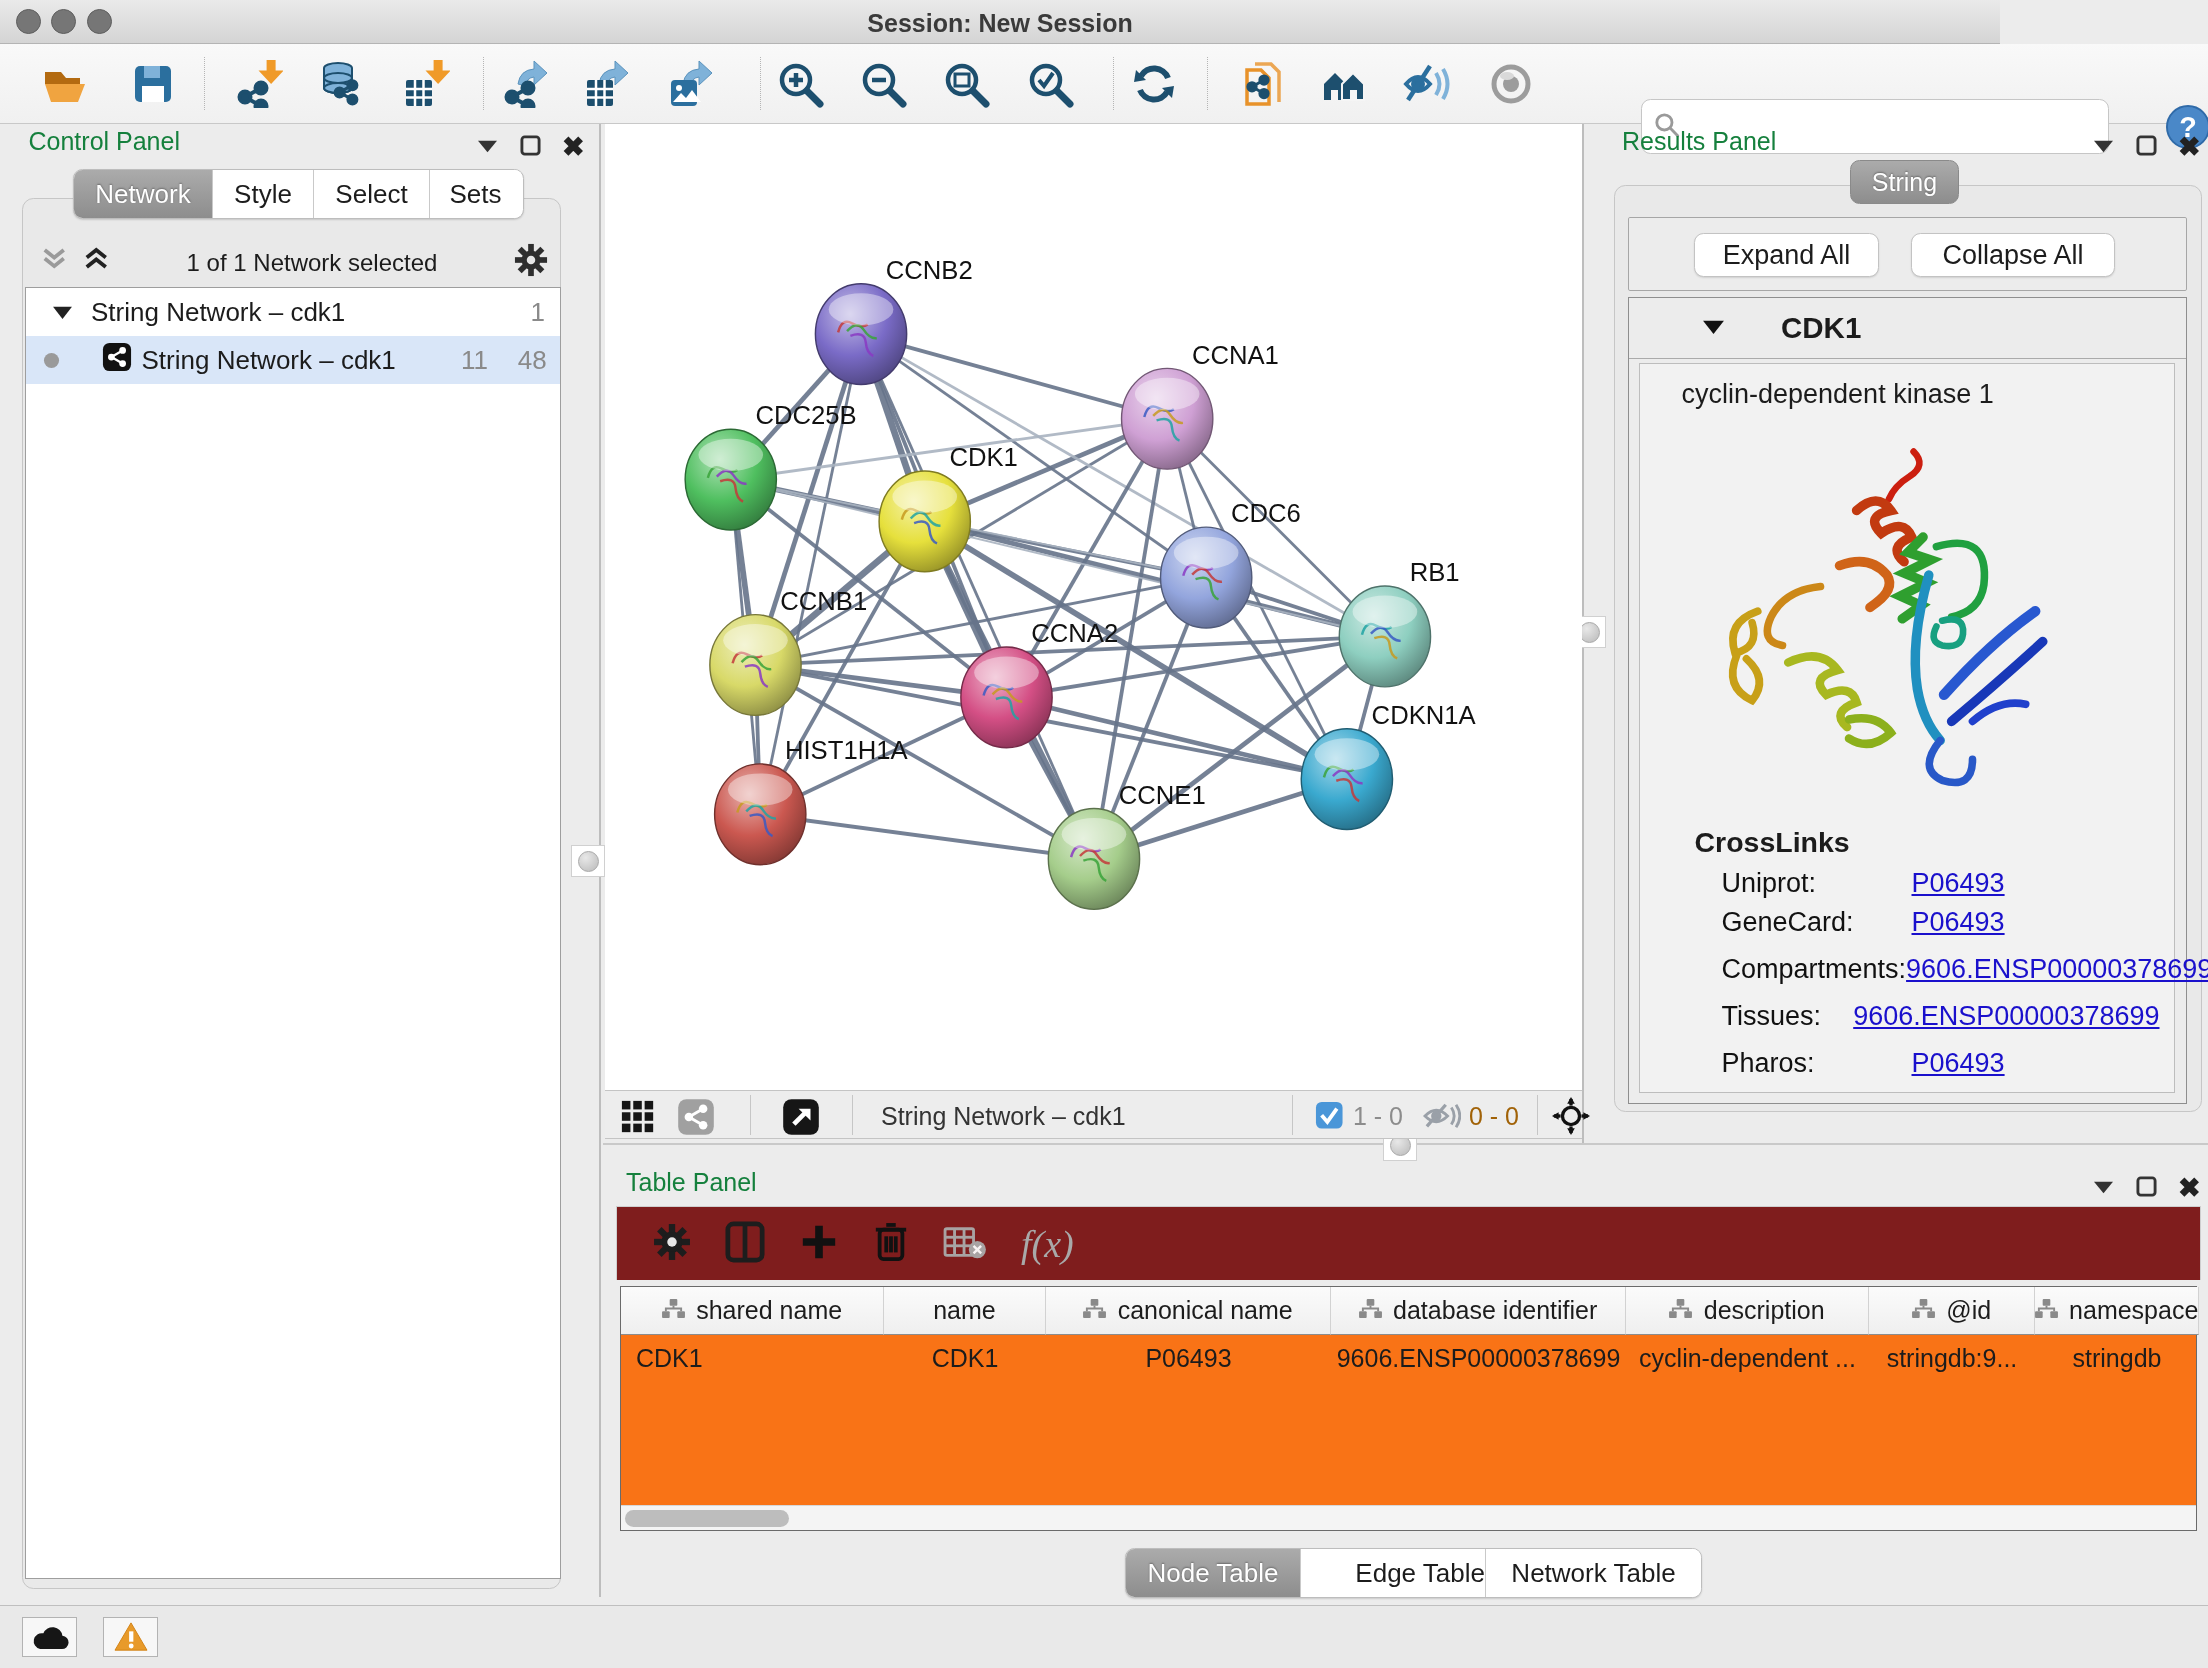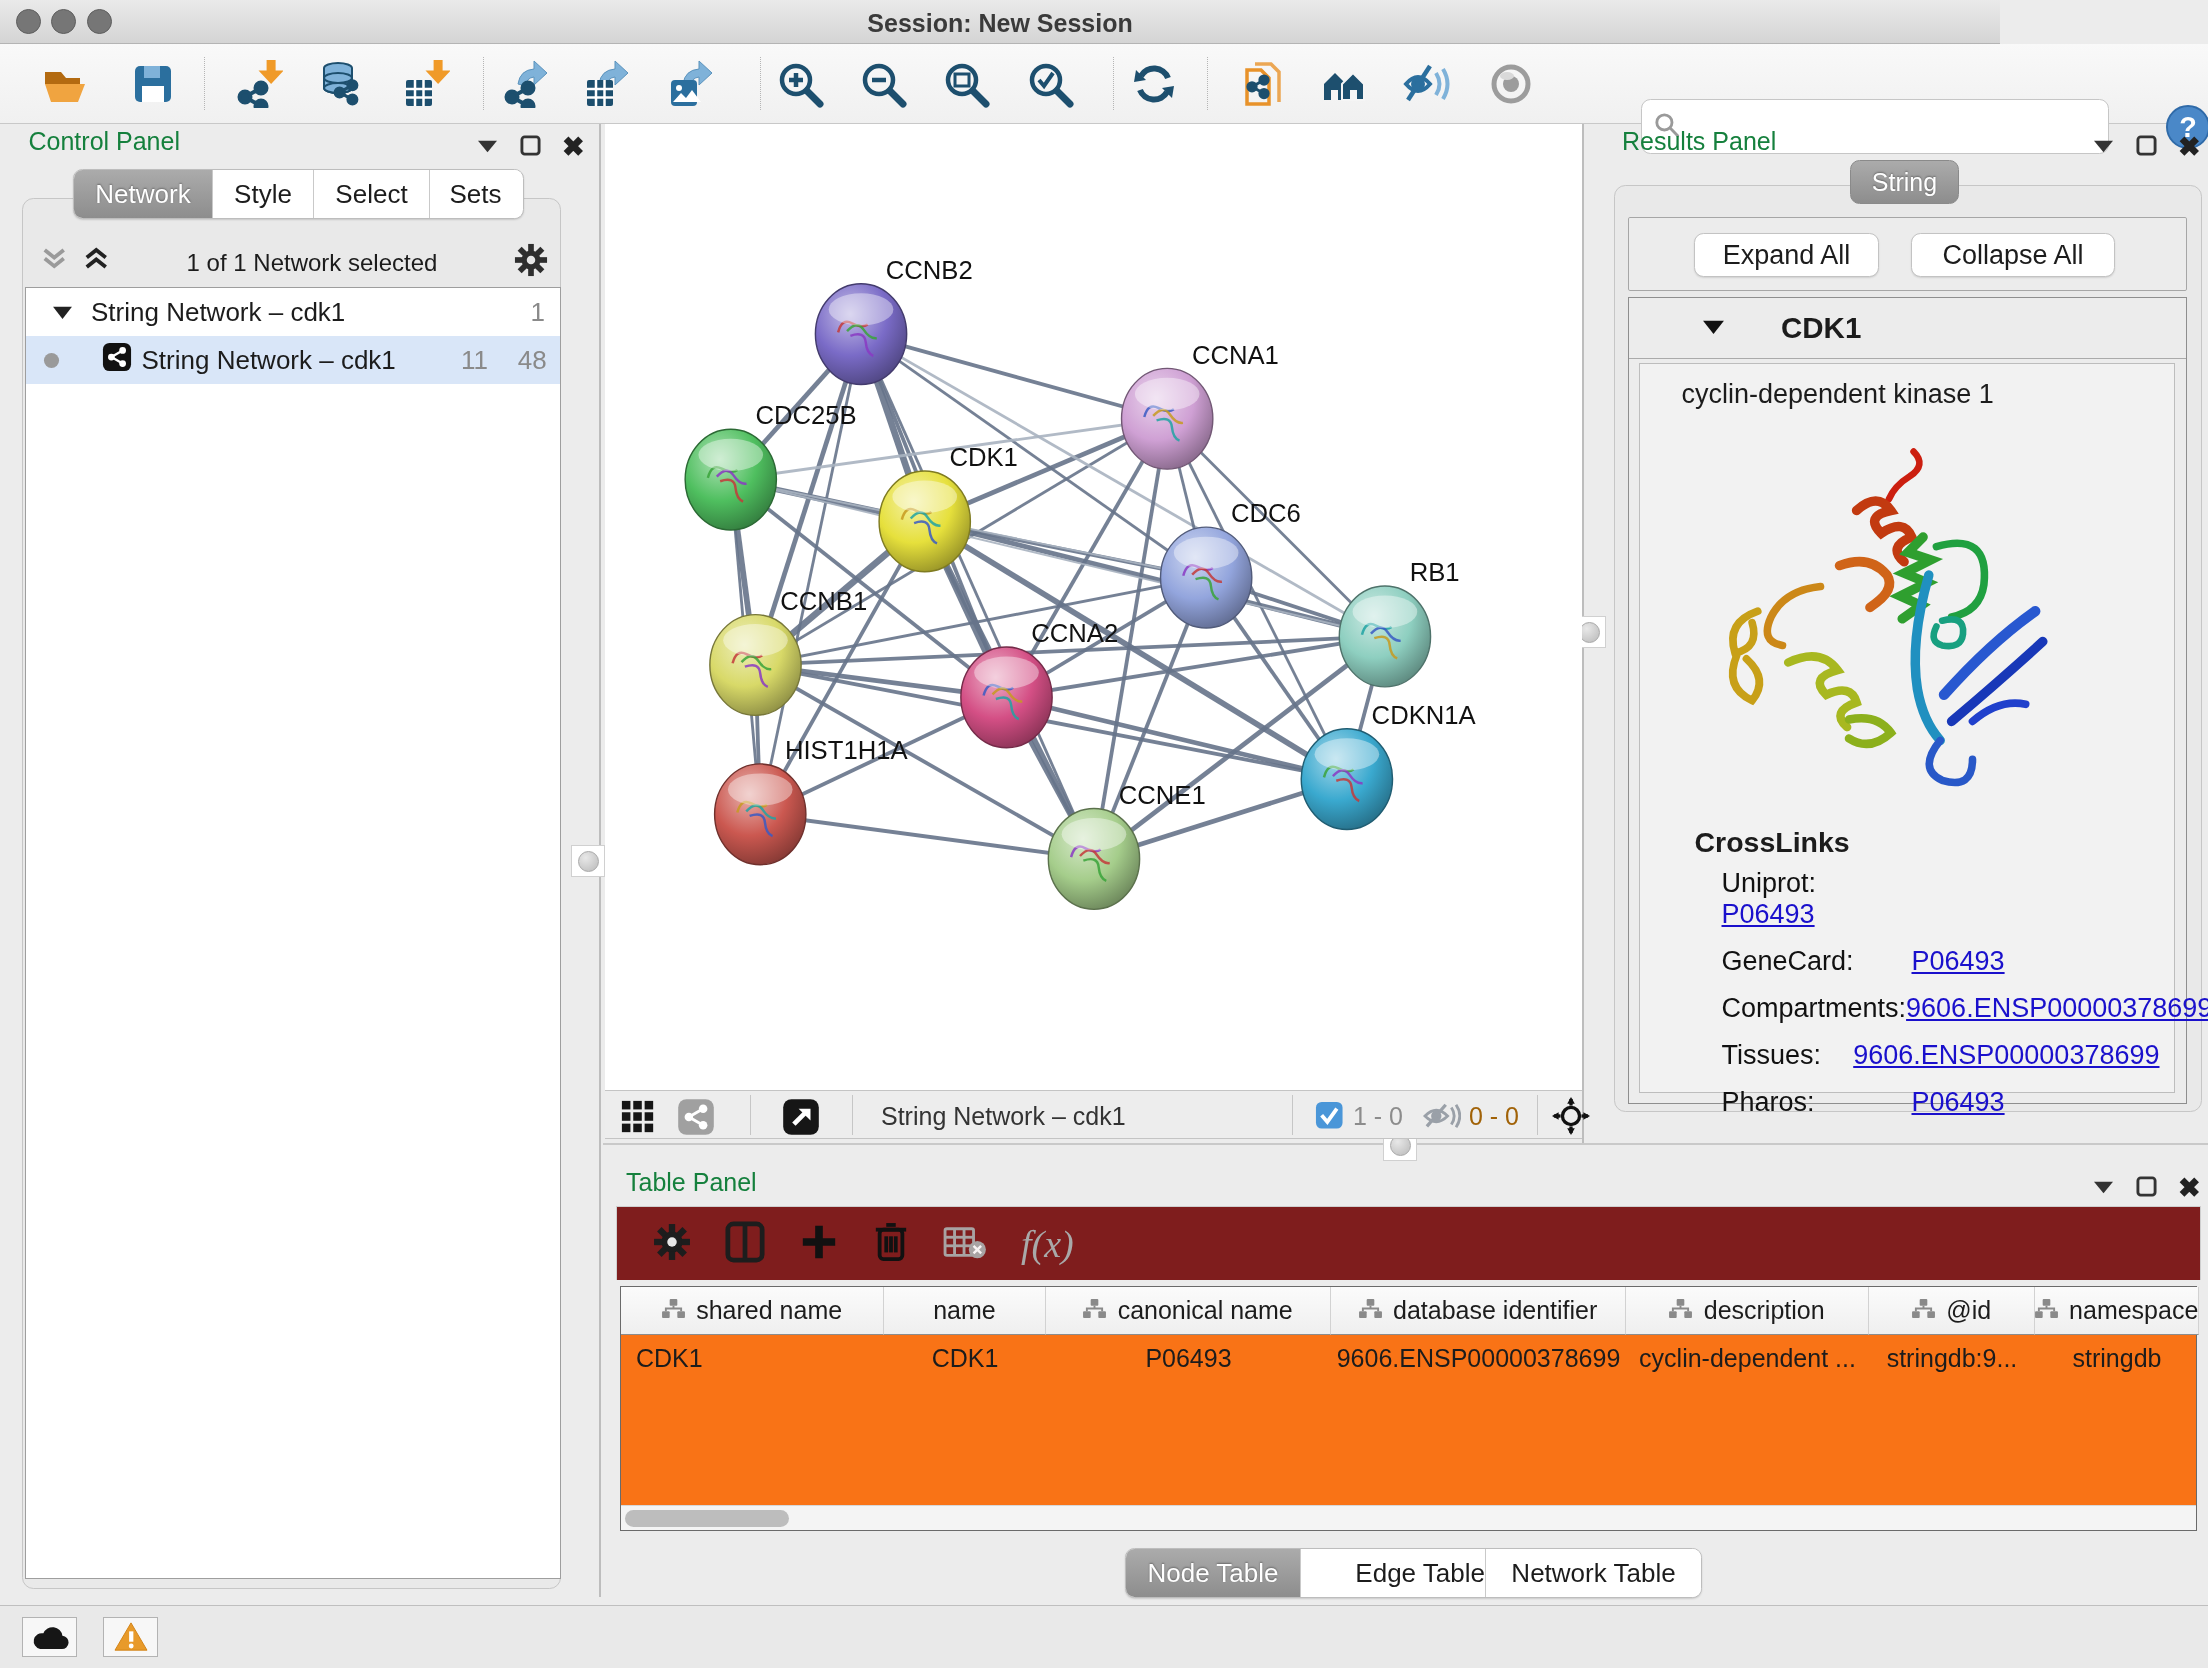--- a/index.html
+++ b/index.html
@@ -717,21 +717,21 @@
           <path d="M244,158 q-20,70 -12,120 q6,34 24,54" stroke="#2090c0" stroke-width="10"></path>
           <path d="M356,196 q-48,34 -96,88" stroke="#2858d0" stroke-width="11"></path>
           <path d="M364,228 q-44,40 -96,84" stroke="#1838b8" stroke-width="10"></path>
           <path d="M256,332 q-24,30 2,42 q32,10 32,-22" stroke="#2858c8" stroke-width="8"></path>
           <path d="M290,312 q28,-24 56,-18" stroke="#2040cc" stroke-width="8"></path>
         </g>
       </svg>
     </div>
     <div class="serif" style="position:absolute; left:55px; top:462px; font-size:28.5px; font-weight:bold">CrossLinks</div>
     <div id="xlinks" style="position:absolute; left:82px; top:504px; width:438px">
-        <div style="display: flex; margin-bottom: 16px; flex-direction: column;">
+        <div style="display: flex; margin-bottom: 8px;">
           <span class="serif xlink-label" style="width:190px">Uniprot:</span>
    <span class="serif xlink-value"><a href="#">P06493</a></span>
         </div>
         <div style="display: flex; margin-bottom: 16px;">
           <span class="serif xlink-label" style="width:190px">GeneCard:</span>
    <span class="serif xlink-value"><a href="#">P06493</a></span>
         </div>
         <div style="display: flex; margin-bottom: 16px;">
           <span class="serif xlink-label" style="width:190px">Compartments:</span>
    <span class="serif xlink-value"><a href="#">9606.ENSP00000378699</a></span>

